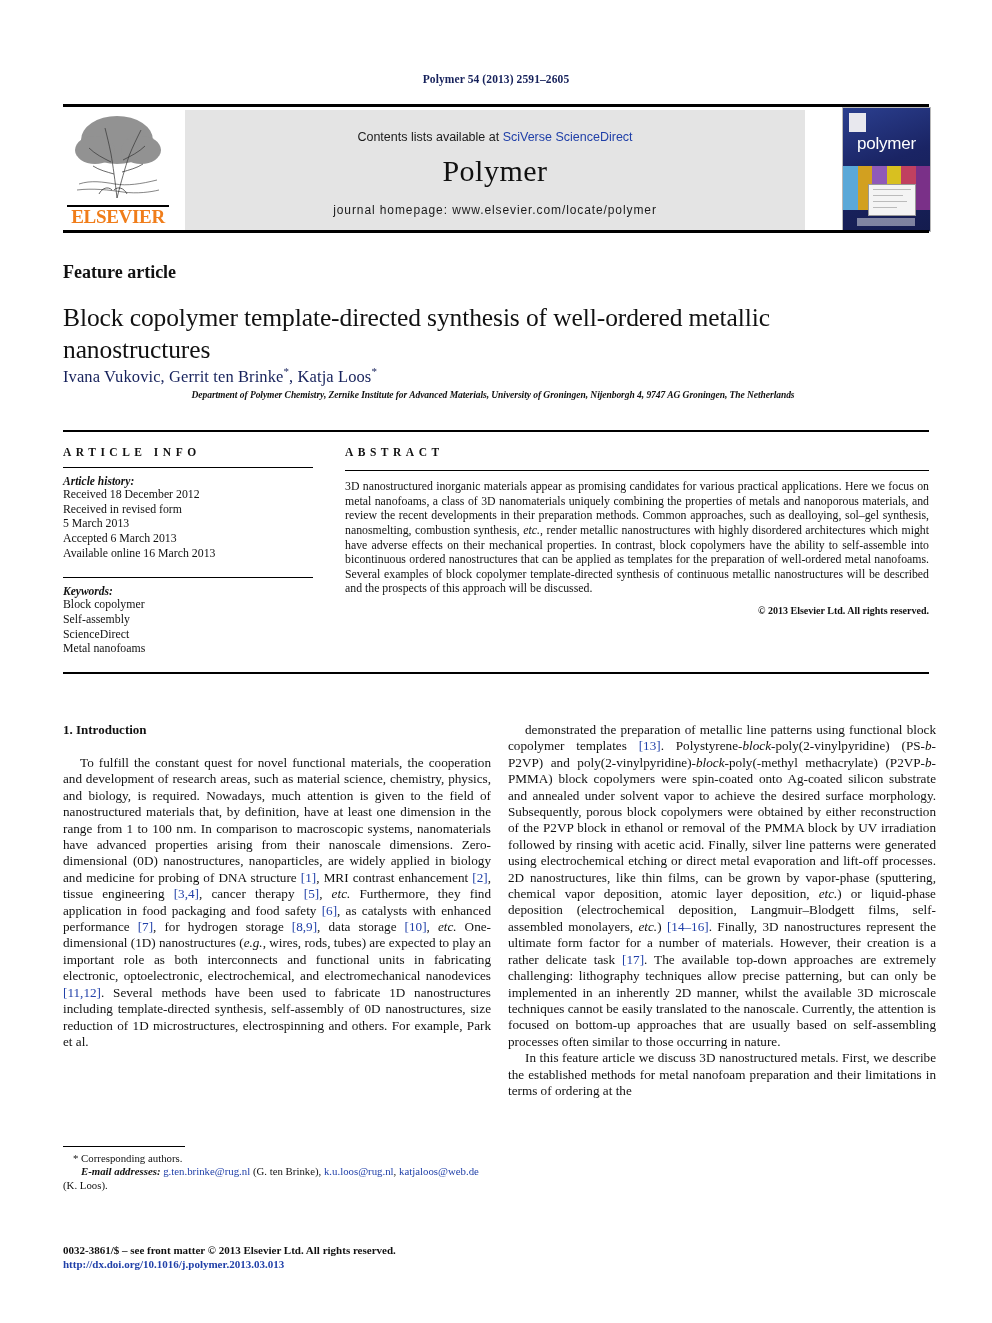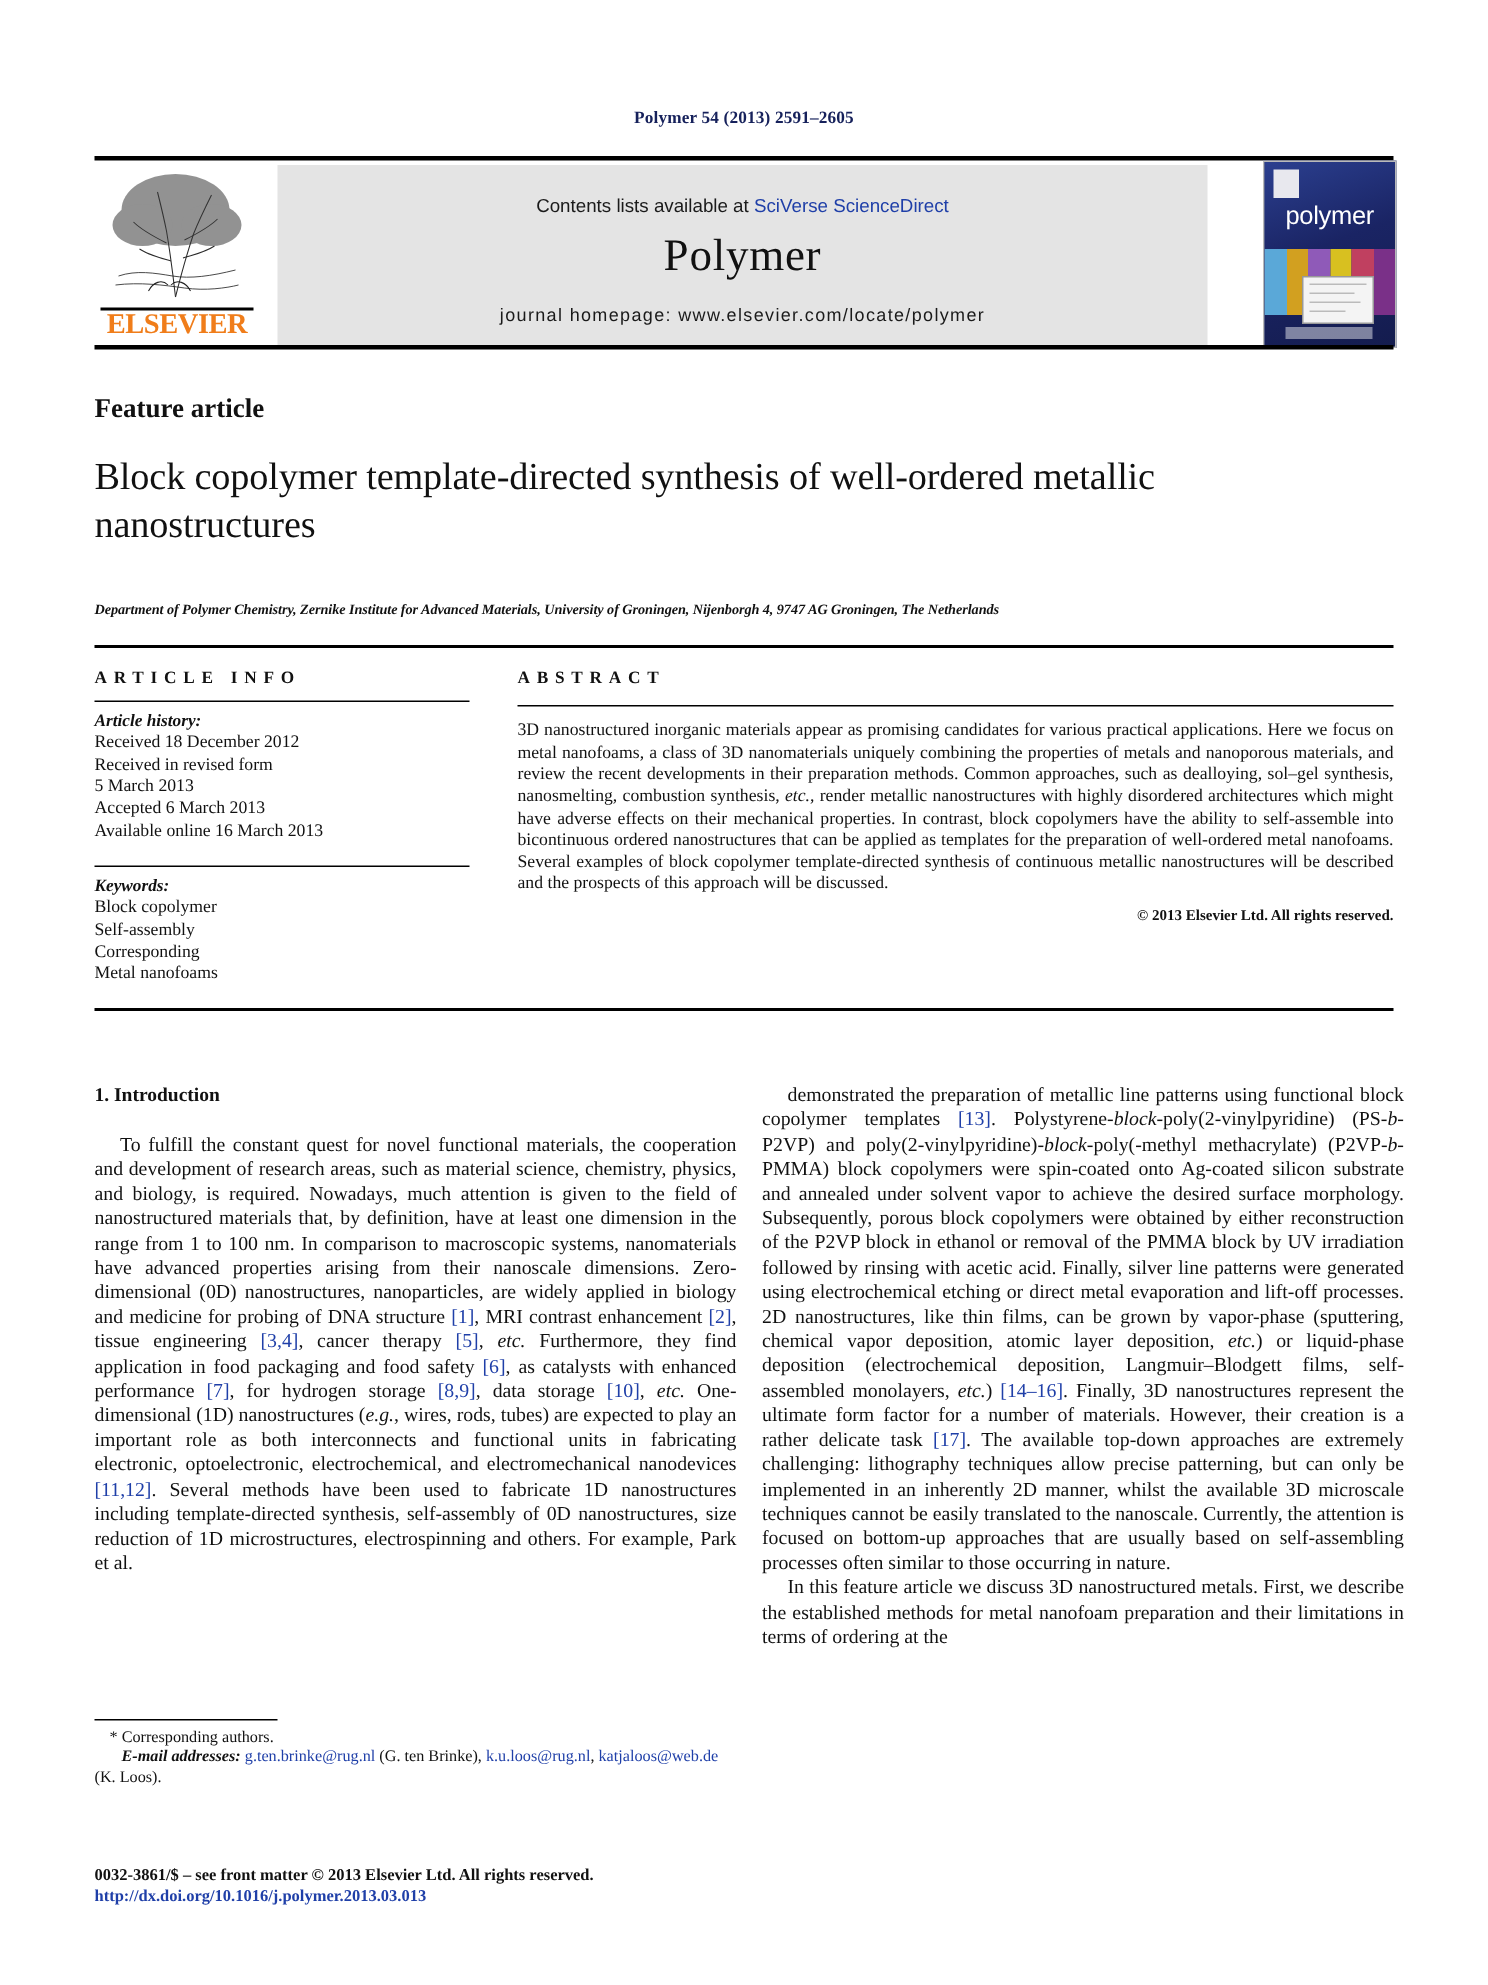--- a/index.html
+++ b/index.html
@@ -200,27 +200,28 @@
     position: absolute;
     left: 63px; top: 365px;
     width: 830px;
     font-size: 16.5px;
     color: #16215b;
     letter-spacing: 0.1px;
   }
   .authors sup { font-size: 11px; }
   .affiliation {
     position: absolute;
-    left: 63px; top: 402px;
+    left: 63px; top: 390px;
     width: 860px;
     font-size: 9.5px;
     font-style: italic;
     font-weight: bold;
     color: #111;
     letter-spacing: -0.05px;
+    text-align: center;
   }
 
   
   .band-rule-top {
     position: absolute;
     left: 63px; top: 430px;
     width: 866px; height: 2px;
     background: #000;
   }
   .band-rule-bottom {
@@ -412,39 +413,40 @@
         <i style="left:4px; top:22px; width:24px; height:1px;"></i>
       </div>
       <div class="cover-foot"></div>
     </div>
 
     <div class="masthead-rule-bottom"></div>
   </div>
 
   <div class="feature-label">Feature article</div>
   <h1 class="article-title">Block copolymer template-directed synthesis of well-ordered metallic nanostructures</h1>
+  <div class="authors">Ivana Vukovic, Gerrit ten Brinke<sup>*</sup>, Katja Loos<sup>*</sup></div>
   <div class="affiliation">Department of Polymer Chemistry, Zernike Institute for Advanced Materials, University of Groningen, Nijenborgh 4, 9747 AG Groningen, The Netherlands</div>
 
   <div class="band-rule-top"></div>
 
   <div class="info-col">
     <div class="sect-head">ARTICLE INFO</div>
     <div class="thin-rule"></div>
     <div class="info-sub">Article history:</div>
     <div class="info-line">Received 18 December 2012</div>
     <div class="info-line">Received in revised form</div>
     <div class="info-line">5 March 2013</div>
     <div class="info-line">Accepted 6 March 2013</div>
     <div class="info-line">Available online 16 March 2013</div>
     <div class="info-gap"></div>
     <div class="kw-rule"></div>
     <div class="info-sub">Keywords:</div>
     <div class="info-line">Block copolymer</div>
     <div class="info-line">Self-assembly</div>
-    <div class="info-line">Corresponding</div>
+    <div class="info-line">ScienceDirect</div>
     <div class="info-line">Metal nanofoams</div>
   </div>
 
   <div class="abs-col">
     <div class="sect-head">ABSTRACT</div>
     <div class="thin-rule abs-rule"></div>
     <div class="abstract-text">3D nanostructured inorganic materials appear as promising candidates for various practical applications. Here we focus on metal nanofoams, a class of 3D nanomaterials uniquely combining the properties of metals and nanoporous materials, and review the recent developments in their preparation methods. Common approaches, such as dealloying, sol–gel synthesis, nanosmelting, combustion synthesis, <i>etc.</i>, render metallic nanostructures with highly disordered architectures which might have adverse effects on their mechanical properties. In contrast, block copolymers have the ability to self-assemble into bicontinuous ordered nanostructures that can be applied as templates for the preparation of well-ordered metal nanofoams. Several examples of block copolymer template-directed synthesis of continuous metallic nanostructures will be described and the prospects of this approach will be discussed.</div>
     <div class="copyright">© 2013 Elsevier Ltd. All rights reserved.</div>
   </div>
 

